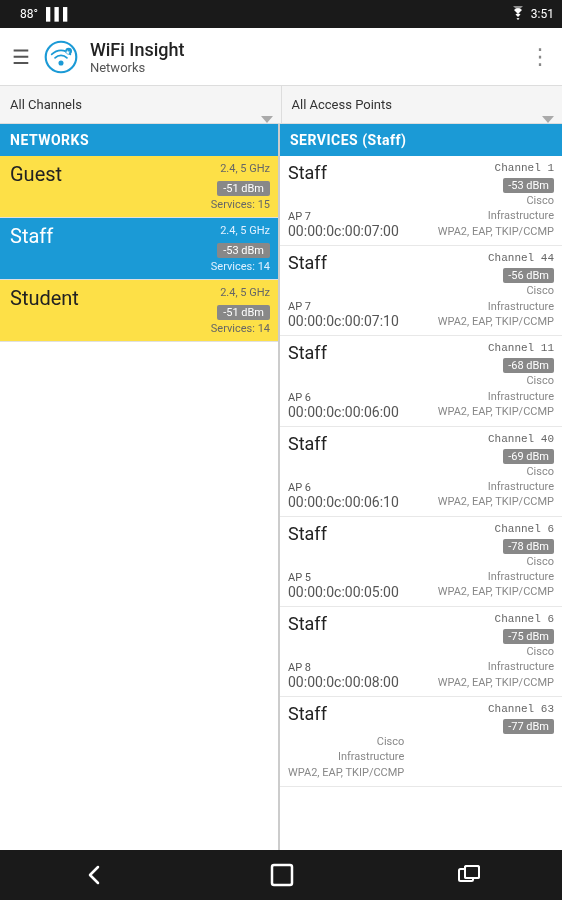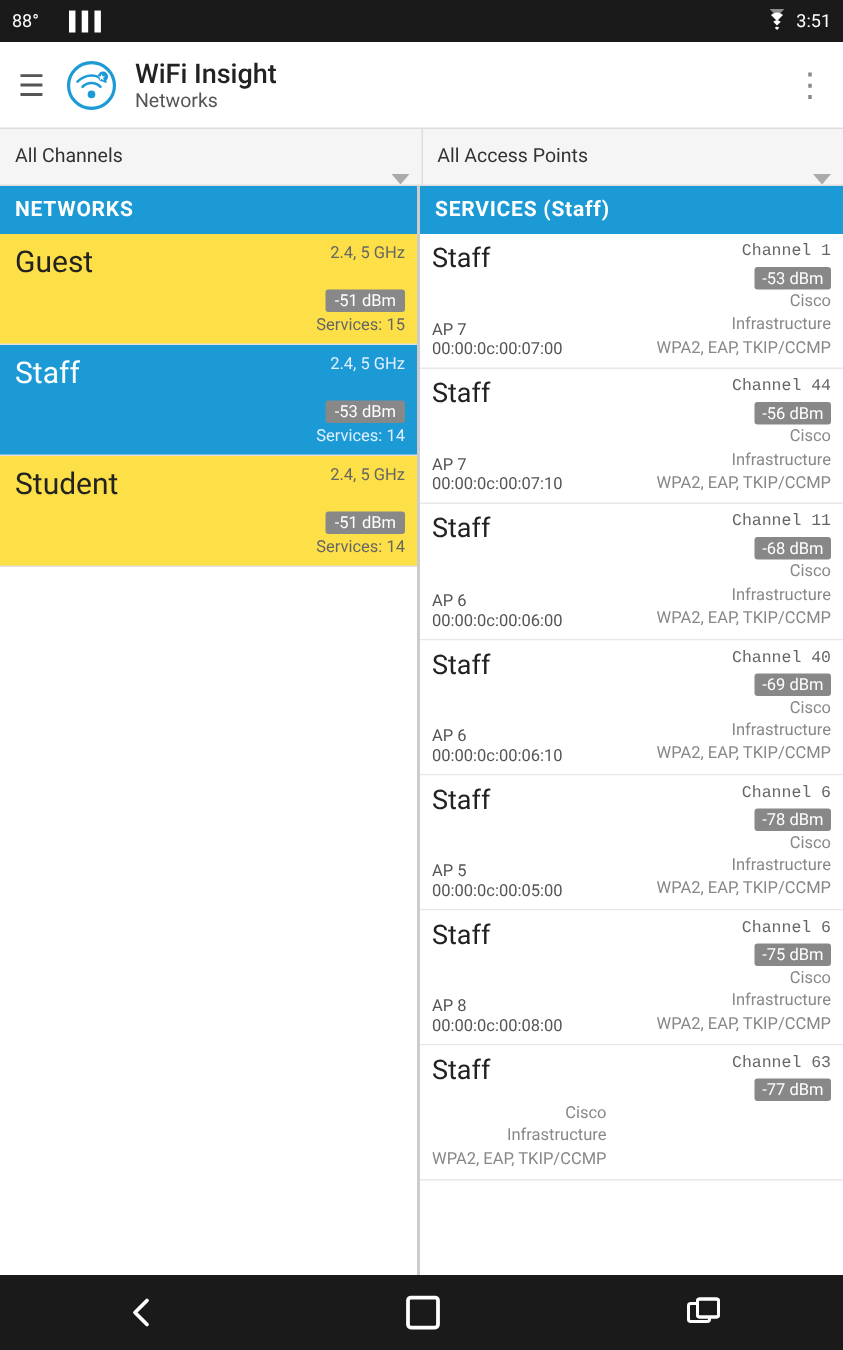--- a/index.html
+++ b/index.html
@@ -16,21 +16,21 @@
     .status-bar {
       background: #1a1a1a;
       height: 28px;
       display: flex;
       align-items: center;
       justify-content: space-between;
       padding: 0 8px;
       color: white;
       font-size: 12px;
     }
-    .status-left { display: flex; align-items: center; gap: 20px; }
+    .status-left { display: flex; align-items: center; gap: 8px; margin-left: 12px; }
     .status-right { display: flex; align-items: center; gap: 4px; }
 
     
     .app-bar {
       background: #ffffff;
       height: 58px;
       display: flex;
       align-items: center;
       padding: 0 12px;
       border-bottom: 1px solid #ddd;
@@ -140,21 +140,21 @@
       font-size: 11px;
       color: #666;
     }
     .dbm-badge {
       background: #888;
       color: white;
       font-size: 11px;
       padding: 1px 6px;
       border-radius: 2px;
       display: inline-block;
-      margin-top: 18px;
+      margin-top: 6px;
       text-align: right;
     }
     .network-services {
       font-size: 11px;
       color: #666;
       text-align: right;
       margin-top: 2px;
     }
 
     
@@ -195,21 +195,21 @@
       padding: 1px 5px;
       border-radius: 2px;
       display: inline-block;
       margin-top: 1px;
     }
     .service-ap {
       font-size: 11px;
       color: #555;
     }
     .service-mac {
-      font-size: 11px;
+      font-size: 14px;
       color: #555;
     }
     .service-meta {
       font-size: 11px;
       color: #888;
       text-align: right;
       line-height: 1.4;
     }
     .service-bottom-row {
       display: flex;

